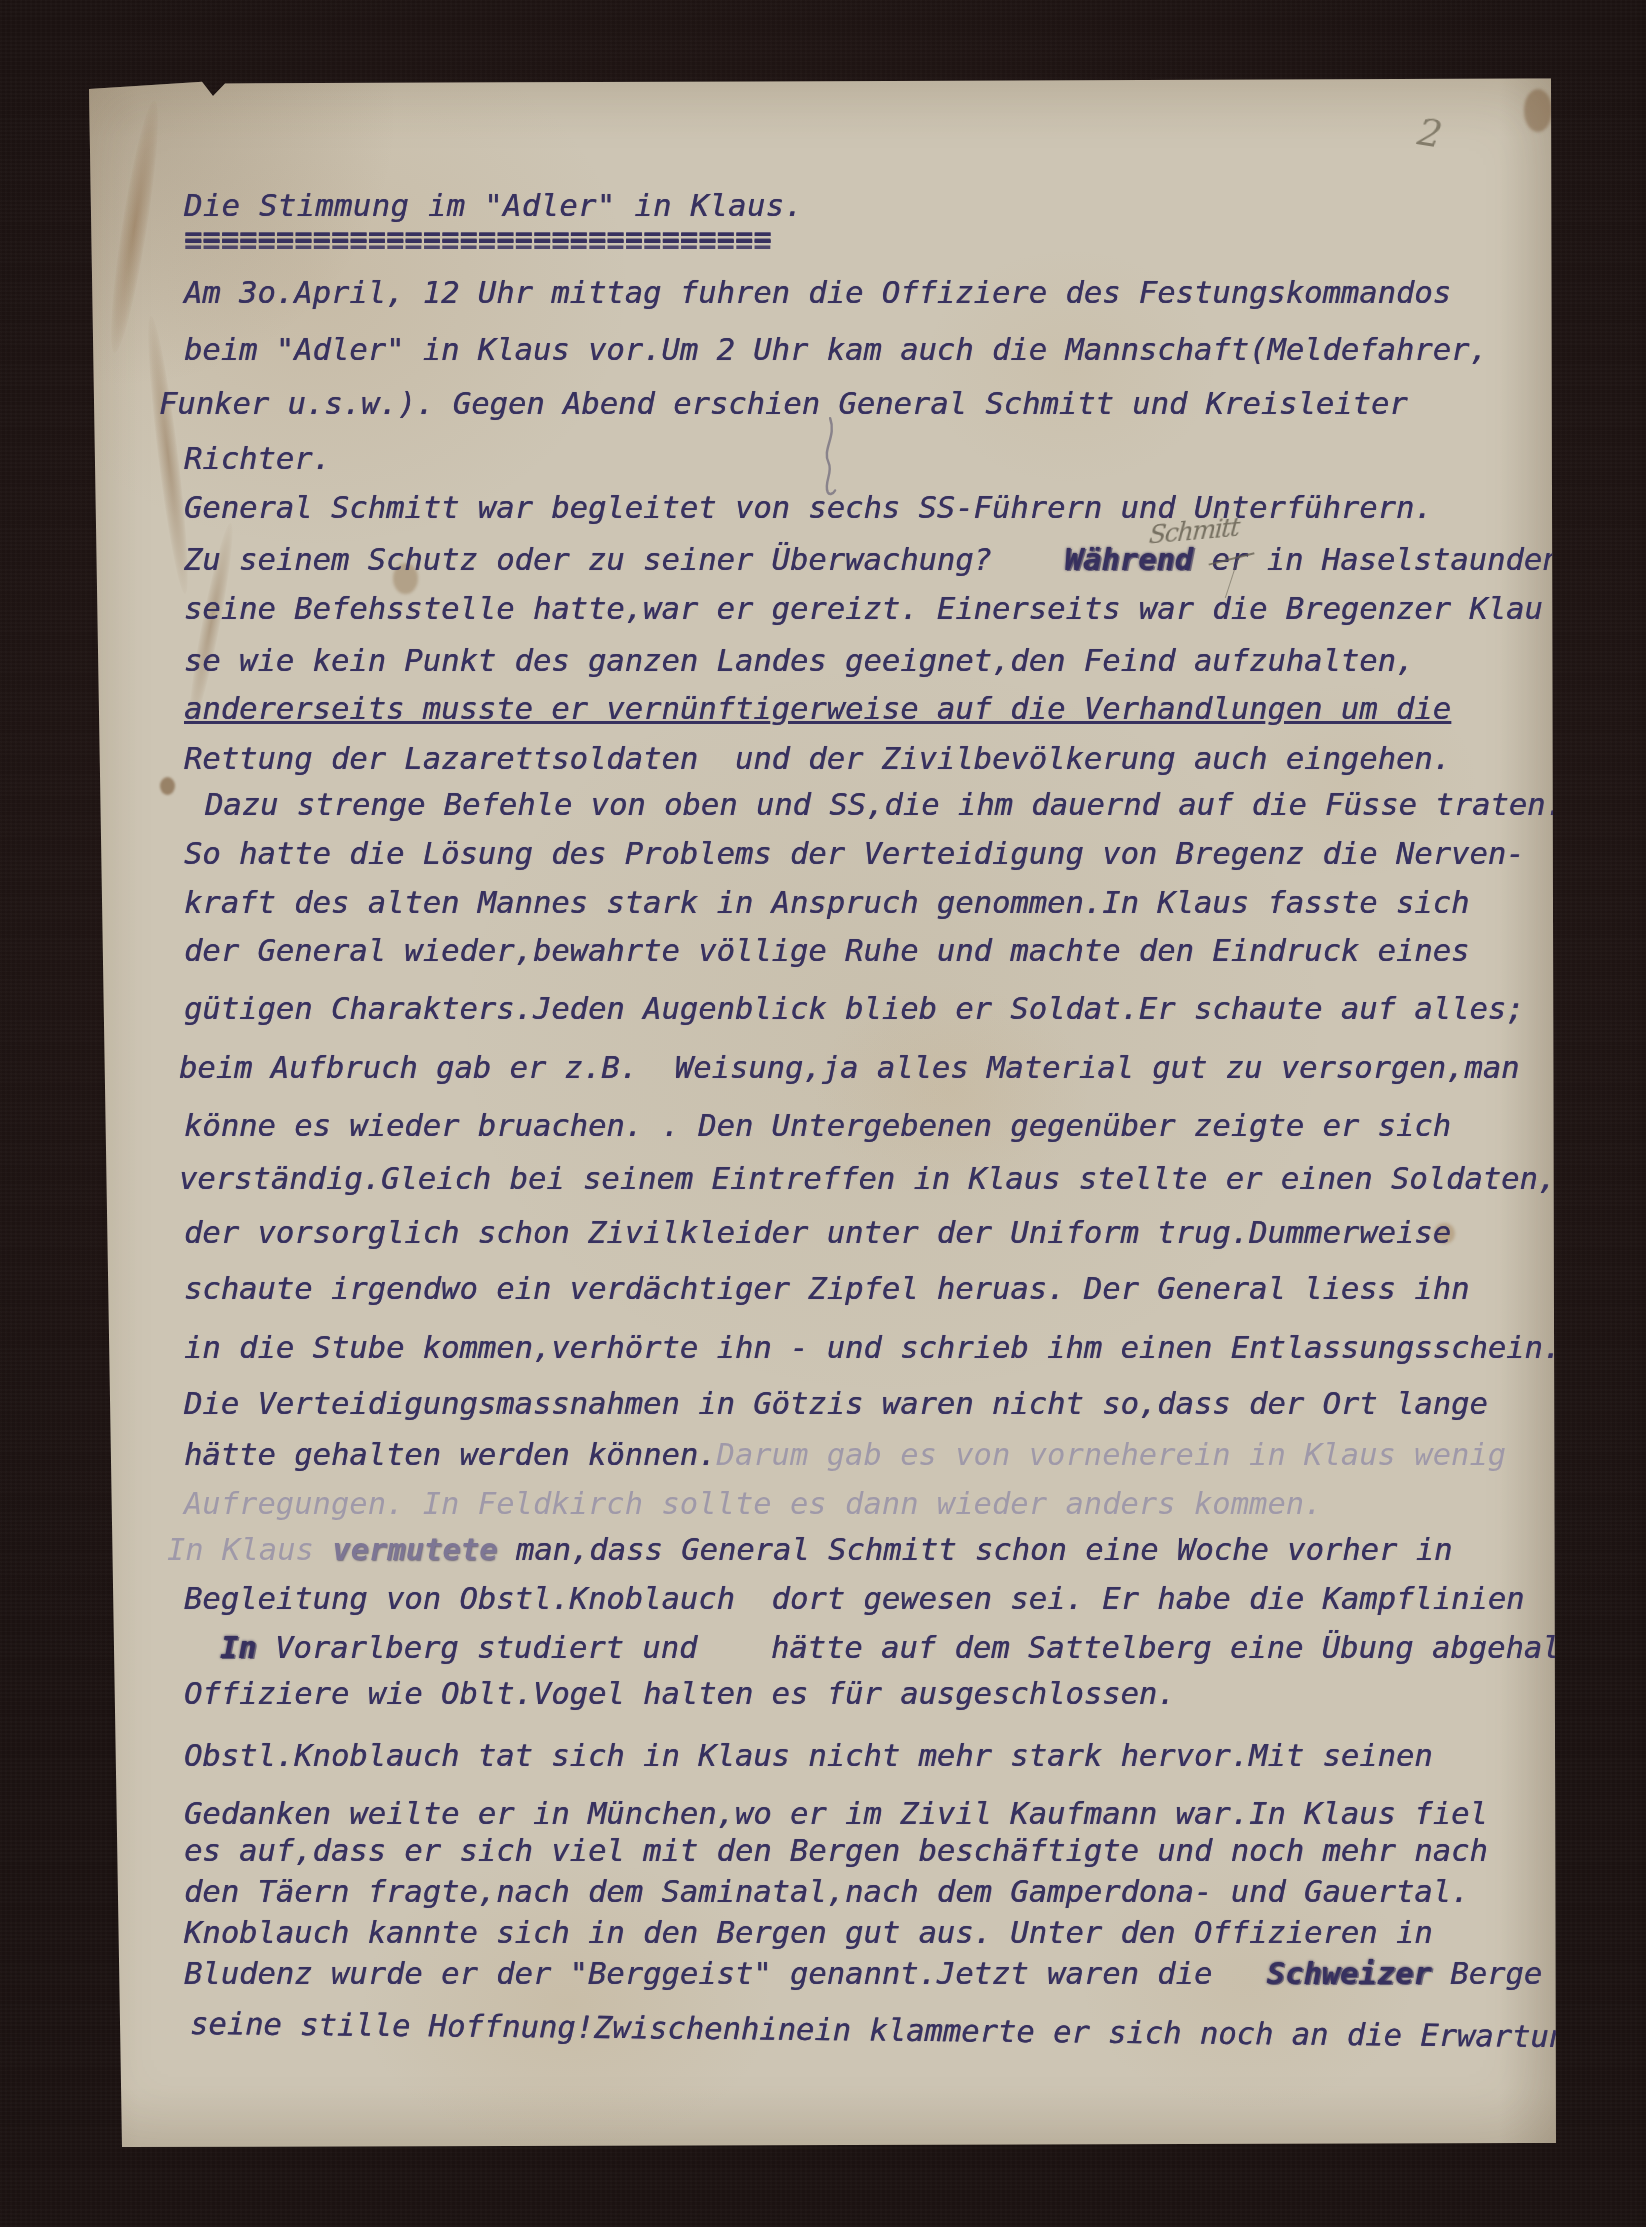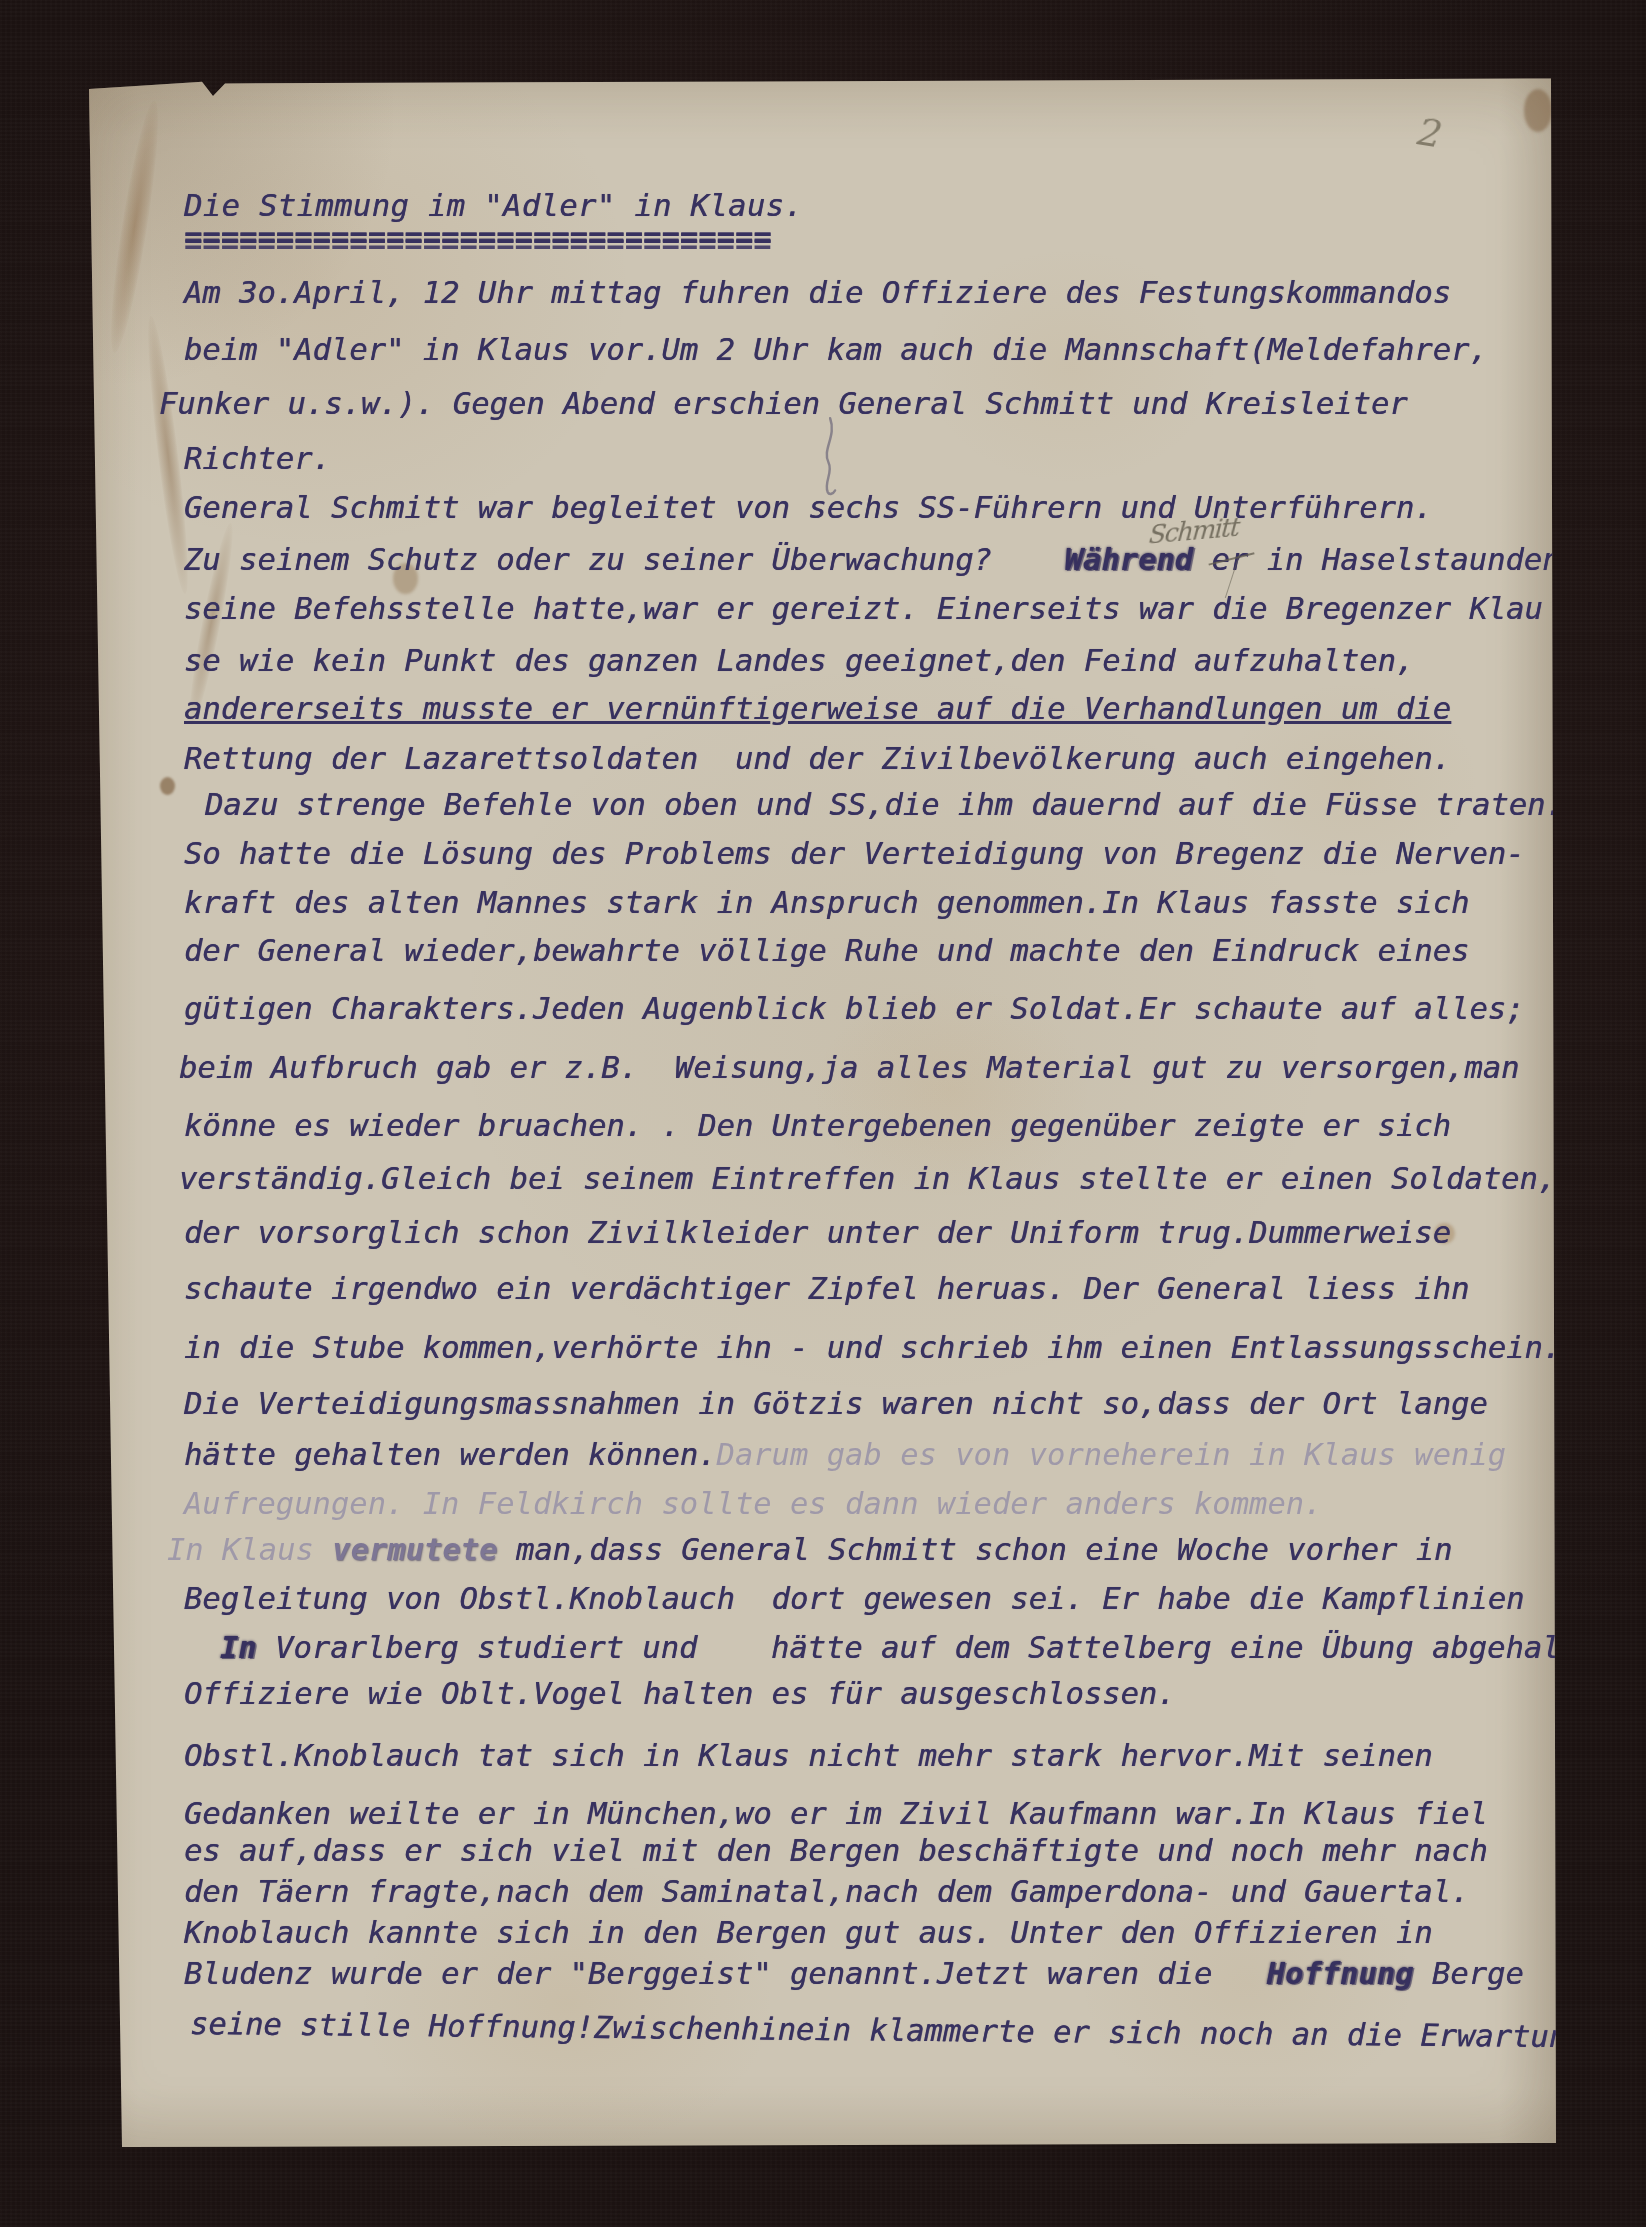--- a/index.html
+++ b/index.html
@@ -113,21 +113,21 @@
       <div class="tline" style="top: 1409px; left: 105px;"><span class="faded">Aufregungen. In Feldkirch sollte es dann wieder anders kommen.</span></div>
       <div class="tline" style="top: 1455px; left: 88px; text-align: right;"><span class="faded">In Klaus </span><span class="smudge-faded">vermutete</span><span> man,dass General Schmitt schon eine Woche vorher in</span></div>
       <div class="tline" style="top: 1504px; left: 105px;"><span>Begleitung von Obstl.Knoblauch  dort gewesen sei. Er habe die Kampflinien</span></div>
       <div class="tline" style="top: 1553px; left: 105px;"><span class="smudge">In</span><span> Vorarlberg studiert und    hätte auf dem Sattelberg eine Übung abgehalten</span></div>
       <div class="tline" style="top: 1599px; left: 105px;"><span>Offiziere wie Oblt.Vogel halten es für ausgeschlossen.</span></div>
       <div class="tline" style="top: 1649px; left: 105px; margin-top: 12px;"><span>Obstl.Knoblauch tat sich in Klaus nicht mehr stark hervor.Mit seinen</span></div>
       <div class="tline" style="top: 1719px; left: 105px;"><span>Gedanken weilte er in München,wo er im Zivil Kaufmann war.In Klaus fiel</span></div>
       <div class="tline" style="top: 1756px; left: 105px;"><span>es auf,dass er sich viel mit den Bergen beschäftigte und noch mehr nach</span></div>
       <div class="tline" style="top: 1797px; left: 105px;"><span>den Täern fragte,nach dem Saminatal,nach dem Gamperdona- und Gauertal.</span></div>
       <div class="tline" style="top: 1838px; left: 105px;"><span>Knoblauch kannte sich in den Bergen gut aus. Unter den Offizieren in</span></div>
-      <div class="tline" style="top: 1879px; left: 105px;"><span>Bludenz wurde er der "Berggeist" genannt.Jetzt waren die </span><span class="smudge">Hoffnung</span><span> Berge</span></div>
+      <div class="tline" style="top: 1879px; left: 105px;"><span>Bludenz wurde er der "Berggeist" genannt.Jetzt waren die </span><span class="smudge">Schweizer</span><span> Berge</span></div>
       <div class="tline tilt" style="top: 1929px; left: 111px;"><span>seine stille Hoffnung!Zwischenhinein klammerte er sich noch an die Erwartun</span></div>
     </div>
 
   <div class="handnote note-schmitt">Schmitt</div>
   <div class="handnote note-pagenum">2</div>
 
   <svg class="squiggle" width="33" height="82" viewBox="0 0 40 100">
     <path d="M22,4 C30,26 12,42 20,58 C26,70 14,82 19,94 C21,98 26,96 28,92" fill="none" stroke="#5d5770" stroke-width="3" stroke-linecap="round" opacity="0.8"></path>
   </svg>
 </div>

